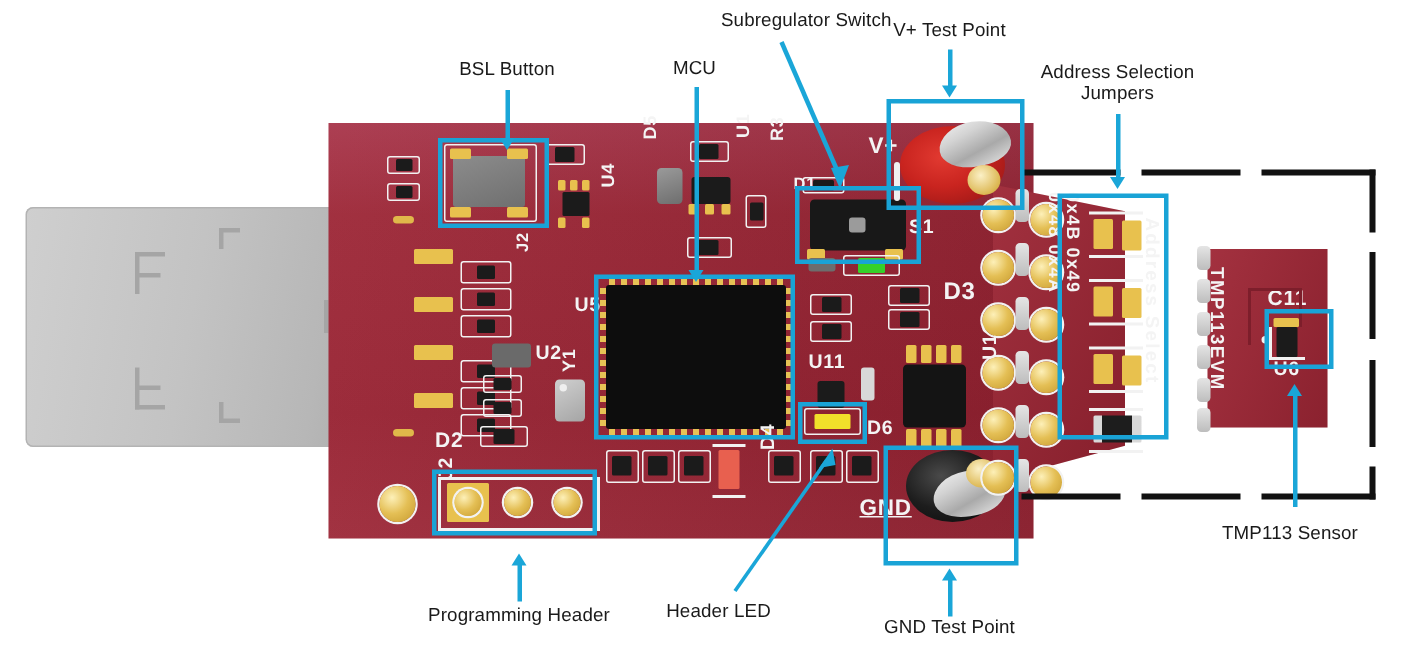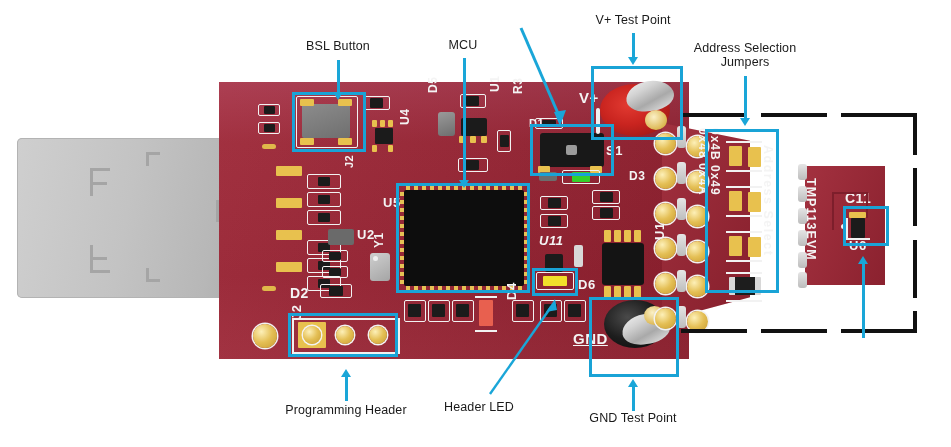--- a/index.html
+++ b/index.html
@@ -160,21 +160,21 @@
   <div class="padw" style="left:535px;top:118px;width:28px;height:11px;"></div>
   <div class="chipblk" style="left:542px;top:120px;width:14px;height:7px;"></div>
   <div class="chipblk" style="left:540px;top:133px;width:64px;height:34px;border-radius:3px;background:#181818;"></div>
   <div class="chipgry" style="left:566px;top:145px;width:11px;height:10px;background:#9b9b9b;"></div>
   <div class="pad" style="left:538px;top:166px;width:12px;height:7px;"></div>
   <div class="pad" style="left:590px;top:166px;width:12px;height:7px;"></div>
   <div class="silk" style="left:606px;top:143px;font-size:13px;">S1</div>
 
   <div class="padw" style="left:562px;top:170px;width:38px;height:14px;"></div>
   <div class="led-grn" style="left:572px;top:172px;width:18px;height:10px;"></div>
-  <div class="silk" style="left:604px;top:169px;font-size:12px;margin-left:25px;">D3</div>
+  <div class="silk" style="left:604px;top:186px;font-size:16px;margin-left:25px;">D3</div>
   <div class="chipgry" style="left:539px;top:172px;width:18px;height:9px;background:#6d6d6d;border-radius:2px;"></div>
 
   <div class="silk" style="left:579px;top:89px;font-size:15px;">V+</div>
 
   <div class="tp" style="left:600px;top:84px;width:70px;height:52px;">
     <div class="loop" style="background:radial-gradient(ellipse at 40% 40%,#e23a31 0%,#c9241f 45%,#8e1414 100%);border-radius:50%;"></div>
     <div class="tpsil" style="left:26px;top:-3px;width:48px;height:30px;transform:rotate(-9deg);"></div>
     <div style="position:absolute;left:45px;top:26px;width:22px;height:20px;border-radius:50%;background:radial-gradient(circle at 40% 35%,#fbf0c6,#dcb752 70%,#bb9331);"></div>
   </div>
   <div class="silkline" style="left:596px;top:108px;width:4px;height:26px;background:#f0f0f0;border-radius:2px;"></div>
@@ -223,21 +223,21 @@
   <div class="silkline" style="left:475px;top:296px;width:22px;height:2px;"></div>
   <div class="silkline" style="left:475px;top:330px;width:22px;height:2px;"></div>
   <div class="silk" style="left:504px;top:300px;transform:rotate(-90deg);transform-origin:left top;font-size:13px;">D4</div>
   <div class="padw" style="left:512px;top:300px;width:22px;height:22px;"></div>
   <div class="chipblk" style="left:516px;top:304px;width:13px;height:13px;"></div>
   <div class="padw" style="left:540px;top:300px;width:22px;height:22px;"></div>
   <div class="chipblk" style="left:544px;top:304px;width:13px;height:13px;"></div>
   <div class="padw" style="left:564px;top:300px;width:22px;height:22px;"></div>
   <div class="chipblk" style="left:568px;top:304px;width:13px;height:13px;"></div>
 
-  <div class="silk" style="left:539px;top:233px;font-size:13px;font-style:italic;">U11</div>
+  <div class="silk" style="left:539px;top:233px;font-size:13px;">U11</div>
   <div class="chipblk" style="left:545px;top:254px;width:18px;height:18px;border-radius:2px;"></div>
   <div class="chipgry" style="left:574px;top:245px;width:9px;height:22px;background:#d8d8d8;border-radius:2px;"></div>
   <div class="chipblk" style="left:602px;top:243px;width:42px;height:42px;border-radius:3px;background:#141414;"></div>
   <div class="pad" style="left:604px;top:230px;width:7px;height:12px;"></div>
   <div class="pad" style="left:614px;top:230px;width:7px;height:12px;"></div>
   <div class="pad" style="left:624px;top:230px;width:7px;height:12px;"></div>
   <div class="pad" style="left:634px;top:230px;width:7px;height:12px;"></div>
   <div class="pad" style="left:604px;top:286px;width:7px;height:12px;"></div>
   <div class="pad" style="left:614px;top:286px;width:7px;height:12px;"></div>
   <div class="pad" style="left:624px;top:286px;width:7px;height:12px;"></div>
@@ -373,22 +373,24 @@
   <svg style="position:absolute;left:0;top:0;width:951px;height:447px;pointer-events:none;">
     <line x1="490" y1="394" x2="551" y2="307" stroke="#1aa6d8" stroke-width="2.4"></line>
     <polygon points="555,299 546,312 557,310" fill="#1aa6d8"></polygon>
   </svg>
 
   <div class="leader" style="left:345px;top:375px;width:3px;height:26px;"></div>
   <div class="arrowhead ah-up" style="left:341px;top:369px;"></div>
 
   <div class="lbl ctr" style="left:285px;top:39px;width:106px;">BSL Button</div>
   <div class="lbl ctr" style="left:427px;top:38px;width:72px;">MCU</div>
+  <div class="lbl ctr" style="left:455px;top:6px;width:165px;">Subregulator Switch</div>
   <div class="lbl ctr" style="left:680px;top:41px;width:130px;">
     <span>Address Selection</span><br>
     <span>Jumpers</span>
   </div>
   <div class="lbl ctr" style="left:572px;top:13px;width:122px;">V+ Test Point</div>
+  <div class="lbl ctr" style="left:797px;top:348px;width:126px;">TMP113 Sensor</div>
   <div class="lbl ctr" style="left:577px;top:411px;width:112px;">GND Test Point</div>
   <div class="lbl ctr" style="left:434px;top:400px;width:90px;">Header LED</div>
   <div class="lbl ctr" style="left:280px;top:403px;width:132px;">Programming Header</div>
 
 </div>
 
 </body></html>

